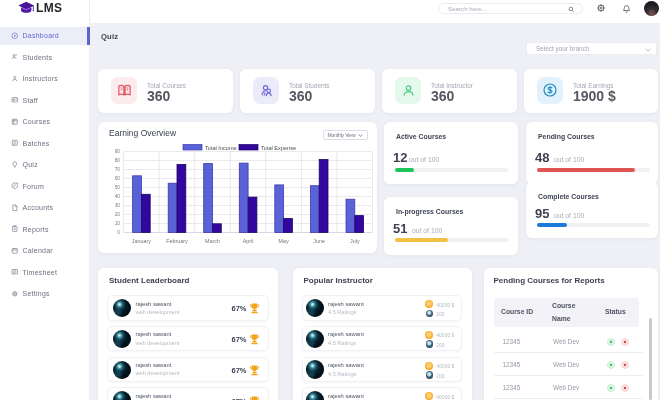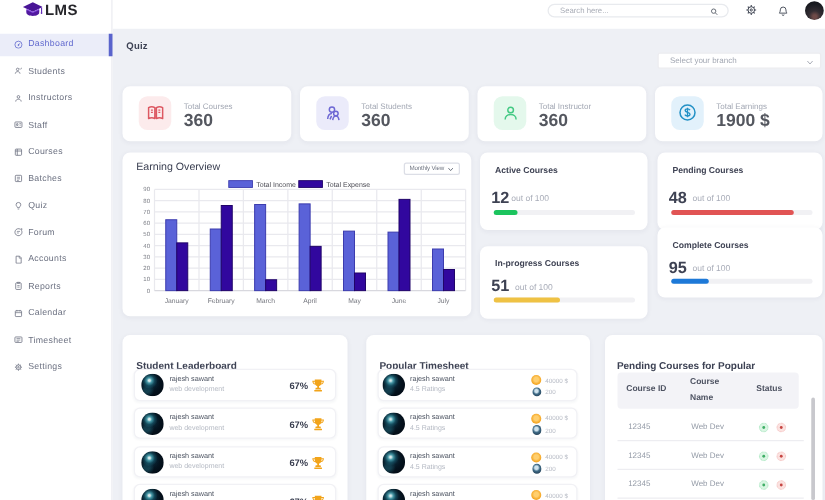--- a/index.html
+++ b/index.html
@@ -30,21 +30,21 @@
 .sicon{position:absolute;left:13px;top:8px;width:26px;height:27px;border-radius:7px;display:flex;align-items:center;justify-content:center;}
 .slab{position:absolute;left:49px;top:13.8px;font-size:6.4px;color:#a2a7b3;}
 .sval{position:absolute;left:49px;top:19.5px;font-size:14px;font-weight:bold;color:#54575f;}
 
 .pc .t{position:absolute;left:12px;top:11px;font-size:6.9px;font-weight:bold;color:#3f4354;}
 .pc .n{position:absolute;left:9px;font-size:13px;font-weight:bold;color:#3e4253;}
 .pc .o{position:absolute;font-size:6.8px;color:#a8acb8;}
 .bar{position:absolute;left:11px;width:113px;height:4px;border-radius:2px;background:#f1f1f4;}
 .bar i{position:absolute;left:0;top:0;height:4px;border-radius:2px;display:block;}
 
-.bt{position:absolute;left:11px;top:8px;font-size:8px;font-weight:bold;color:#3d4254;margin-top:12px;}
+.bt{position:absolute;left:11px;top:8px;font-size:8px;font-weight:bold;color:#3d4254;}
 .lrow{position:absolute;background:#fff;border:1px solid #f1f1f5;border-radius:5px;box-shadow:0 1px 2px rgba(30,40,80,0.04);}
 .av{position:absolute;border-radius:50%;background:
  radial-gradient(circle at 36% 30%,rgba(235,253,253,.92) 0 4%,rgba(80,175,190,.85) 12%,rgba(25,95,115,.6) 25%,rgba(8,40,58,.25) 39%,transparent 51%),
  radial-gradient(circle at 26% 72%,rgba(35,110,130,.5) 0 11%,transparent 31%),
  radial-gradient(circle at 50% 45%,#092231 0%,#04111c 50%,#010710 100%);}
 .nm{position:absolute;font-size:5.8px;color:#4d5462;white-space:nowrap;}
 .sb{position:absolute;font-size:5.6px;color:#b4b9c3;white-space:nowrap;}
 .pct{position:absolute;font-size:7.5px;font-weight:bold;color:#3a3f50;}
 
 #thead{position:absolute;left:493.5px;top:297.5px;width:145px;height:29px;background:#f3f3f7;border-radius:3px;}
@@ -369,21 +369,21 @@
 <div class="av" style="left:112.7px;top:391.4px;width:18px;height:18px;"></div>
 <div class="nm" style="left:135.5px;top:392.9px;">rajesh sawant</div>
 
 <div class="pct" style="left:231.5px;top:396.59999999999997px;">67%</div>
 <svg class="abs" style="left:248.5px;top:394.59999999999997px;" width="11" height="12" viewBox="0 0 24 24">
     <path fill="#f2a41a" d="M6.2 2.2h11.6v2.2h4.4c-.2 4.1-2.1 6.3-4.9 6.9a6.7 6.7 0 0 1-3.8 3v2.3h2.7l.8 3.2H7l.8-3.2h2.7v-2.3a6.7 6.7 0 0 1-3.8-3C3.9 10.7 2 8.5 1.8 4.4h4.4zM3.9 6.2c.3 1.8 1.2 2.9 2.4 3.3l-.2-3.3zm16.2 0h-2.2l-.2 3.3c1.2-.4 2.1-1.5 2.4-3.3z"></path>
     <rect x="5.2" y="20.6" width="13.6" height="2.6" rx="0.6" fill="#f2a41a"></rect>
   </svg>
 
 <div class="card" style="left:292.5px;top:268px;width:179px;height:140px;">
-  <div class="bt">Popular Timesheet</div>
+  <div class="bt">Popular Instructor</div>
 </div>
 <div class="lrow" style="left:301.5px;top:295px;width:160px;height:25.5px;"></div>
 <div class="lrow" style="left:301.5px;top:325.8px;width:160px;height:25.5px;"></div>
 <div class="lrow" style="left:301.5px;top:356.6px;width:160px;height:25.5px;"></div>
 <div class="lrow" style="left:301.5px;top:387.4px;width:160px;height:25.5px;"></div>
 <div class="av" style="left:305.5px;top:298.8px;width:18.5px;height:18.5px;"></div>
 <div class="nm" style="left:328px;top:300.5px;">rajesh sawant</div>
 <div class="sb" style="left:328px;top:309px;">4.5 Ratings</div>
 <div class="coin1" style="top:300px;"></div>
 <div class="ctx" style="top:301.5px;">40000 $</div>
@@ -403,21 +403,21 @@
 <div class="ctx" style="top:363.1px;">40000 $</div>
 <div class="coin2" style="top:371.1px;"></div>
 <div class="ctx" style="top:372.6px;">200</div>
 <div class="av" style="left:305.5px;top:391.2px;width:18.5px;height:18.5px;"></div>
 <div class="nm" style="left:328px;top:392.9px;">rajesh sawant</div>
 
 <div class="coin1" style="top:392.4px;"></div>
 <div class="ctx" style="top:393.9px;">40000 $</div>
 
 <div class="card" style="left:484px;top:268px;width:174px;height:140px;">
-  <div class="bt" style="left:9.5px;">Pending Courses for Popular</div>
+  <div class="bt" style="left:9.5px;">Pending Courses for Reports</div>
 </div>
 <div id="thead"></div>
 <div class="th" style="left:501px;top:308px;">Course ID</div>
 <div class="th" style="left:552px;top:299px;line-height:13px;">Course<br>Name</div>
 <div class="th" style="left:605px;top:308px;">Status</div>
 <div id="thumb"></div>
 
 <div class="td" style="left:502.5px;top:337.5px;">12345</div>
 <div class="td" style="left:553px;top:337.5px;">Web Dev</div>
 <svg class="stic" style="left:606.9px;top:338px;" viewBox="0 0 24 24">

